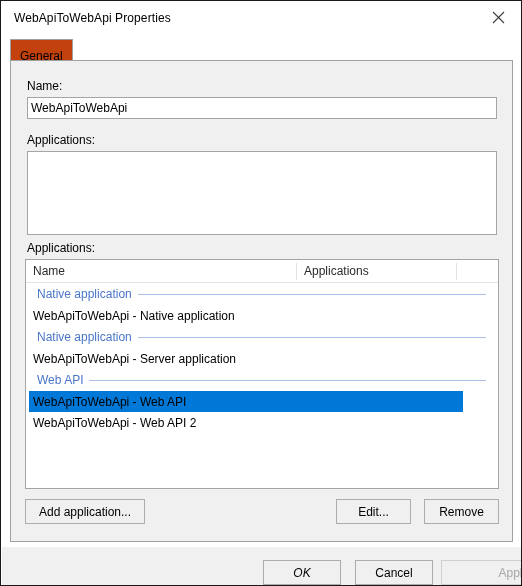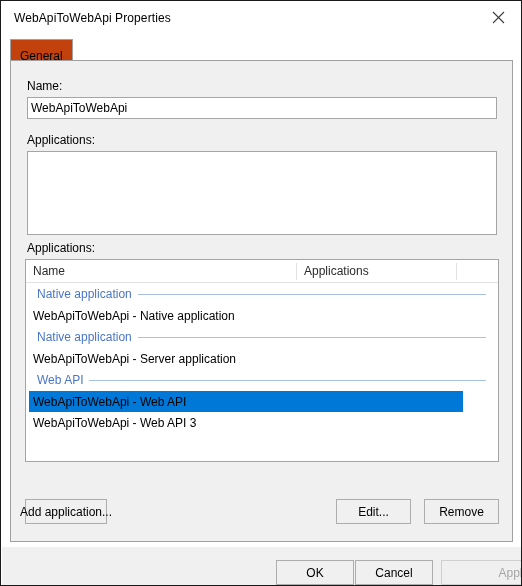--- a/index.html
+++ b/index.html
@@ -112,21 +112,21 @@
     resize: none;
   }
   .textbox.single { line-height: 20px; }
 
   
   .listbox {
     position: absolute;
     left: 24px;
     top: 258px;
     width: 474px;
-    height: 203px;
+    height: 230px;
     box-sizing: border-box;
     background: #ffffff;
     border: 1px solid #a5a5a5;
     overflow: hidden;
   }
   .list-header {
     position: relative;
     height: 22px;
     background: #ffffff;
     border-bottom: 1px solid #e2e2e2;
@@ -264,26 +264,26 @@
       <span class="ghtext">Native application</span>
       <span class="ghline"></span>
     </div>
     <div class="list-row">WebApiToWebApi - Server application</div>
 
     <div class="group-header">
       <span class="ghtext">Web API</span>
       <span class="ghline"></span>
     </div>
     <div class="list-row selected">WebApiToWebApi - Web API</div>
-    <div class="list-row">WebApiToWebApi - Web API 3</div>
-  </div>
-
-  <div class="btn" style="left:24px; top:498px; width:82px; height:25px;">Add application...</div>
+    <div class="list-row">WebApiToWebApi - Web API 2</div>
+  </div>
+
+  <div class="btn" style="left:24px; top:498px; width:120px; height:25px;">Add application...</div>
   <div class="btn" style="left:335px; top:498px; width:75px; height:25px;">Edit...</div>
   <div class="btn" style="left:423px; top:498px; width:75px; height:25px;">Remove</div>
 
   <div class="footer">
-    <div class="btn" style="left:274px; top:13px; width:78px; height:25px;">OK</div>
+    <div class="btn" style="left:261px; top:13px; width:78px; height:25px;font-style:italic;">OK</div>
     <div class="btn" style="left:353px; top:13px; width:78px; height:25px;">Cancel</div>
     <div class="btn disabled" style="left:439px; top:13px; width:97px; height:25px;padding-left:48px;">Apply</div>
   </div>
 
 </div>
 
 </body></html>

